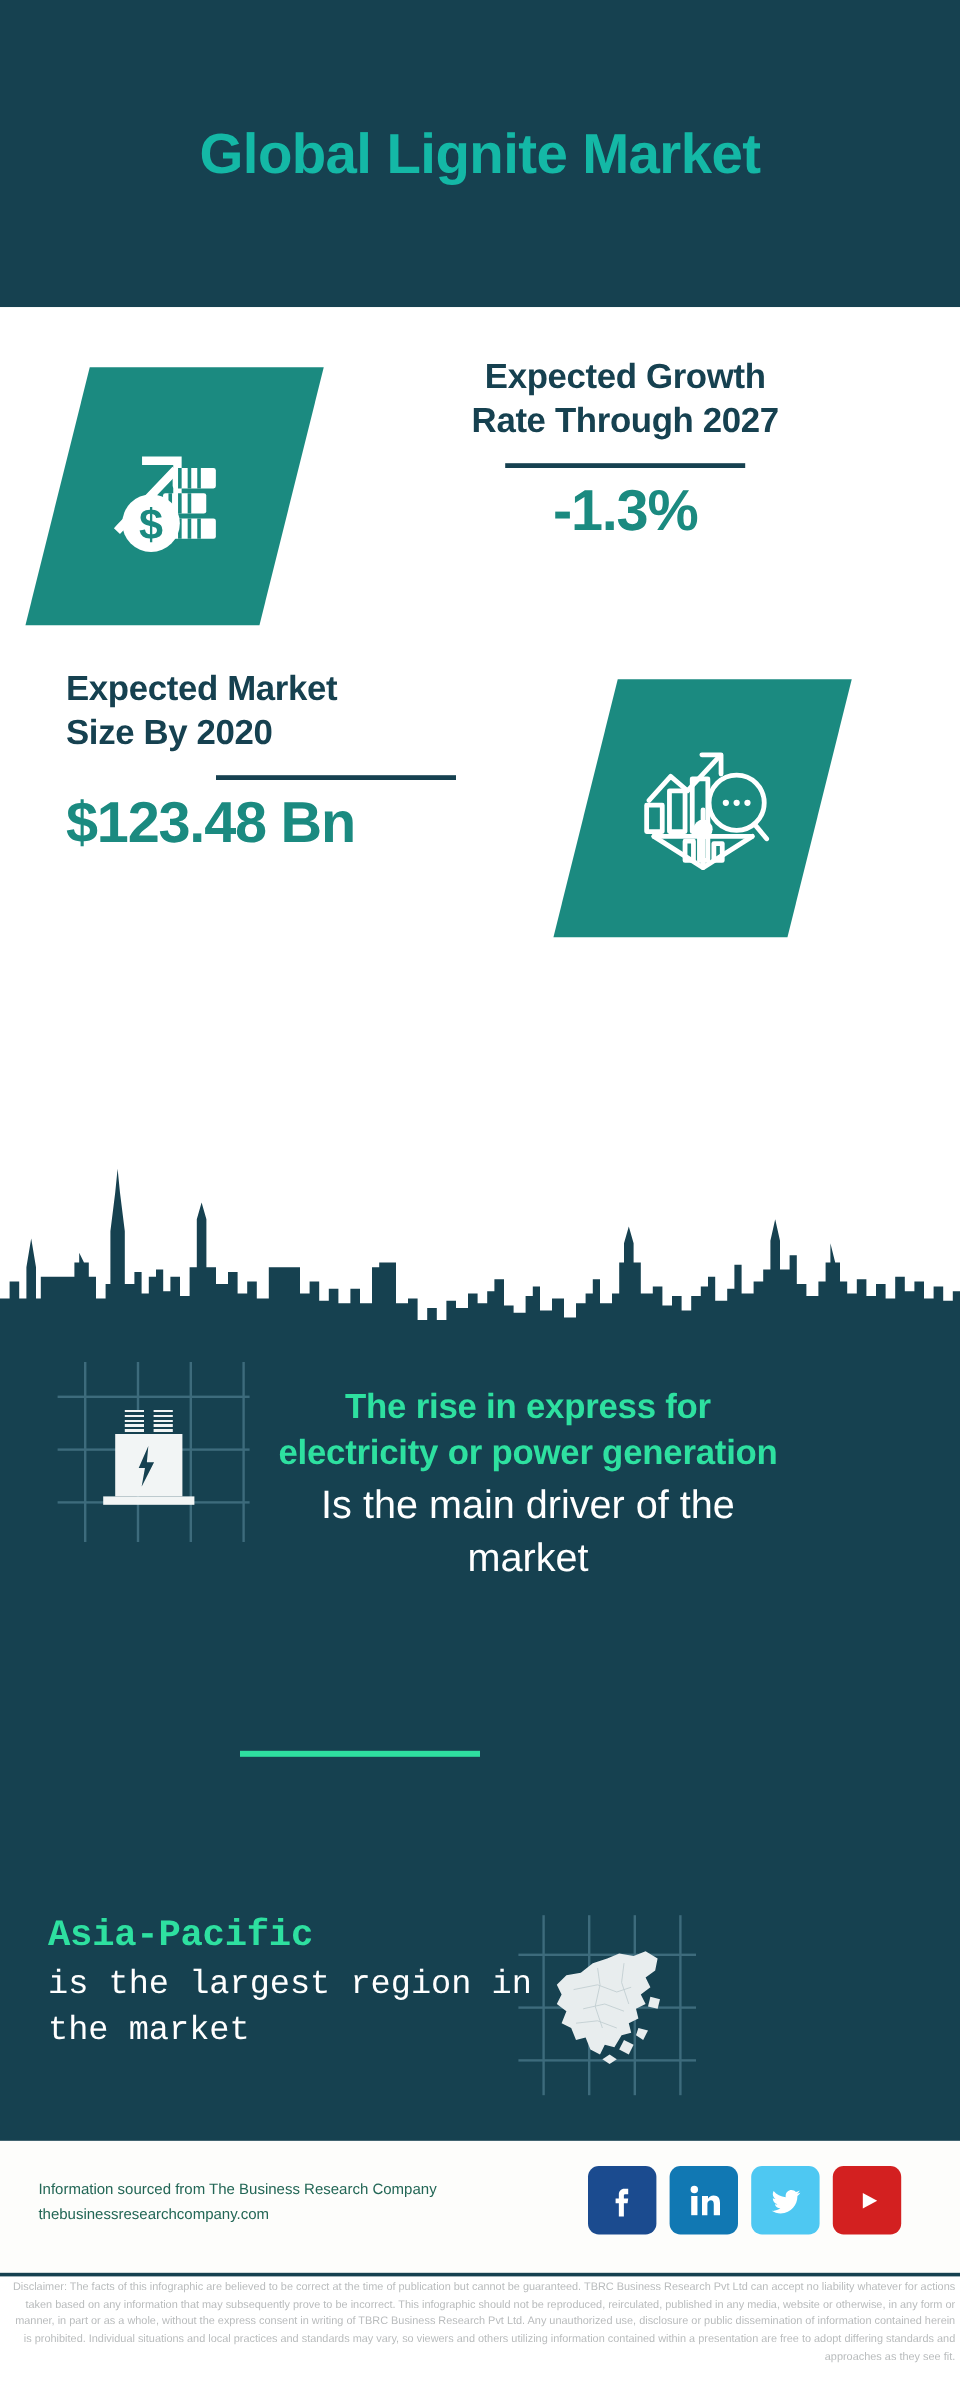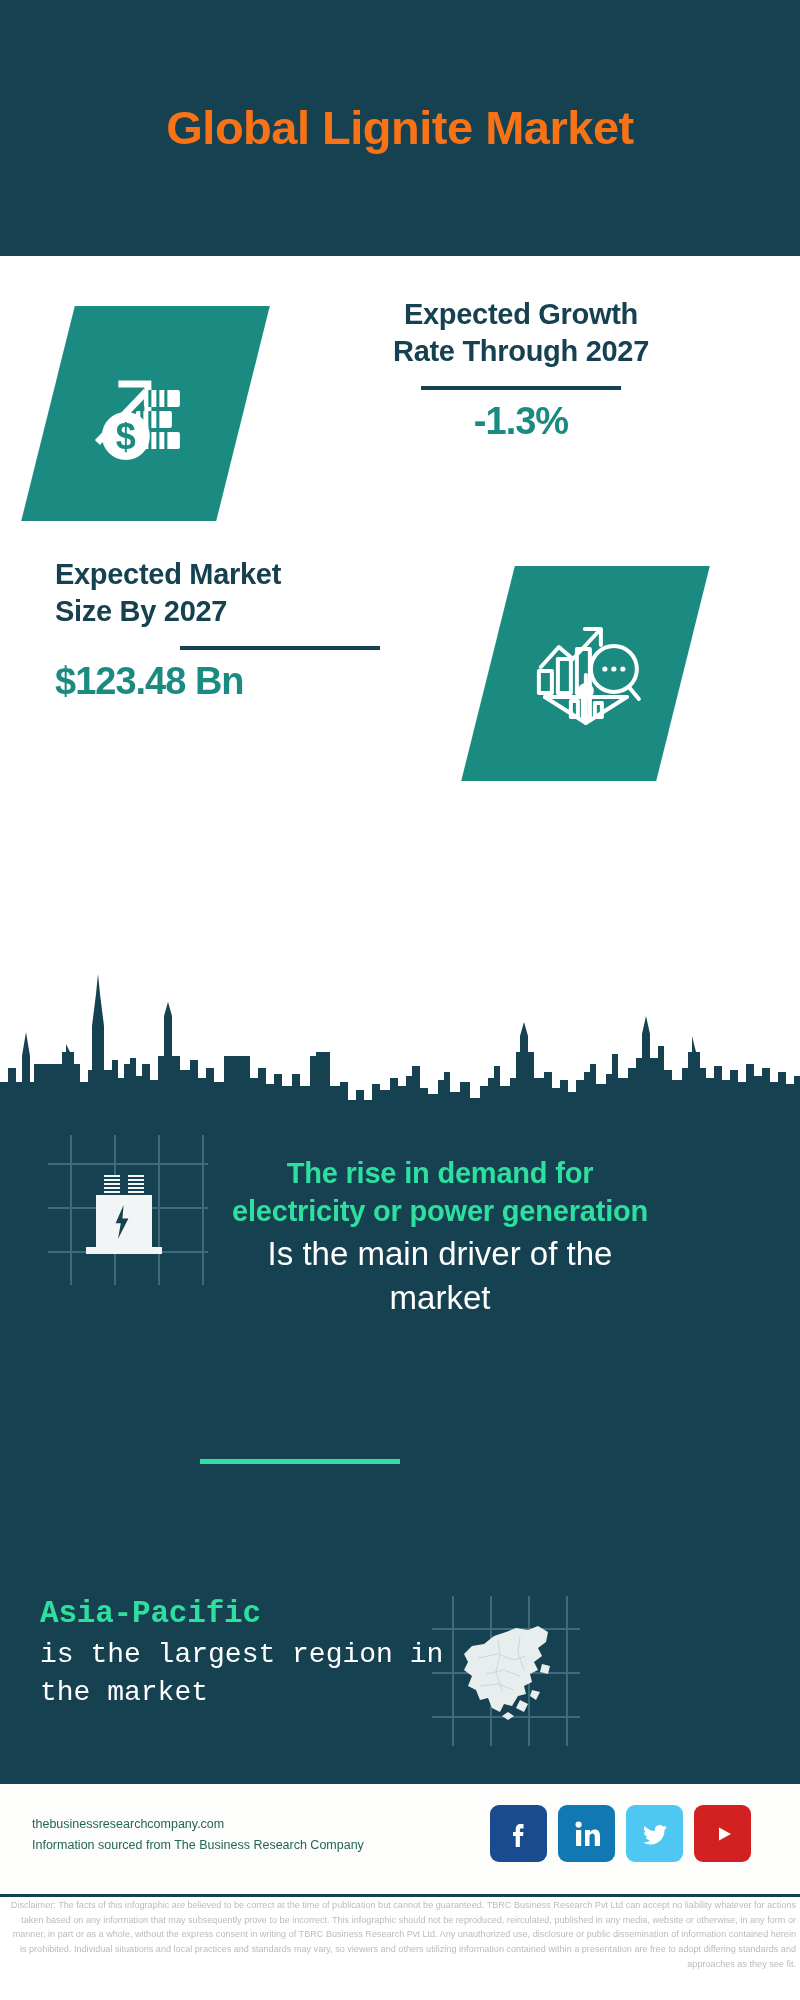--- a/index.html
+++ b/index.html
@@ -11,21 +11,21 @@
   }
   .page{width:800px;height:2000px;position:relative;background:#ffffff;overflow:hidden;}
 
   
   .header{
     position:absolute;left:0;top:0;width:800px;height:256px;
     background:#164150;
     display:flex;align-items:center;justify-content:center;
   }
   .header-title{
-    color:#f97316;font-size:47px;font-weight:bold;letter-spacing:-0.5px;
+    color:#14b8a6;font-size:47px;font-weight:bold;letter-spacing:-0.5px;
     text-align:center;line-height:1.1;
   }
 
   
   .white-zone{
     position:absolute;left:0;top:256px;width:800px;height:745px;background:#ffffff;
   }
 
   
   .stat1{position:absolute;left:0;top:40px;width:800px;height:250px;}
@@ -41,21 +41,21 @@
   .stat1-text{
     position:absolute;left:296px;top:0px;width:450px;text-align:center;
   }
   .stat-label{
     color:#164150;font-size:29px;font-weight:bold;line-height:1.28;letter-spacing:-0.3px;
   }
   .stat-rule{
     width:200px;height:4px;background:#164150;margin:16px auto 12px auto;
   }
   .stat-value{
-    color:#1b8a80;font-size:38px;font-weight:bold;letter-spacing:-1px;line-height:1.05;
+    color:#1b8a80;font-size:48px;font-weight:bold;letter-spacing:-1px;line-height:1.05;
   }
 
   
   .stat2{position:absolute;left:0;top:300px;width:800px;height:250px;}
   .stat2-text{
     position:absolute;left:55px;top:0px;width:450px;
   }
 
   
   .skyline-wrap{
@@ -184,21 +184,21 @@
         <div class="stat-label">Rate Through 2027</div>
         <div class="stat-rule"></div>
         <div class="stat-value">-1.3%</div>
       </div>
     </div>
 
     <div class="stat2">
 
       <div class="stat2-text">
         <div class="stat-label">Expected Market</div>
-        <div class="stat-label">Size By 2027</div>
+        <div class="stat-label">Size By 2020</div>
         <div class="stat-rule"></div>
         <div class="stat-value">$123.48 Bn</div>
       </div>
 
       <div class="para-badge badge2">
         <div class="para-inner">
           <svg width="122" height="122" viewBox="0 0 122 122" aria-hidden="true">
             <g fill="none" stroke="#ffffff" stroke-width="4" stroke-linecap="round" stroke-linejoin="round">
               <path d="M16 54 L34 34 L48 46 L74 18"></path>
               <path d="M60 16 L76 16 L76 32"></path>
@@ -267,21 +267,21 @@
 
   <div class="transformer">
     <div class="tr-coil l"></div>
     <div class="tr-coil r"></div>
     <div class="tr-body"></div>
     <div class="tr-bolt"></div>
     <div class="tr-base"></div>
   </div>
 
   <div class="driver-text">
-    <div class="driver-hl">The rise in demand for electricity or power generation</div>
+    <div class="driver-hl">The rise in express for electricity or power generation</div>
     <div class="driver-sub">Is the main driver of the market</div>
   </div>
 
   <div class="mint-rule"></div>
 
   <div class="region-text">
     <div class="region-hl">Asia-Pacific</div>
     <div class="region-sub">is the largest region in the market</div>
   </div>
 
@@ -310,22 +310,22 @@
         <path d="M32 54 L50 50 L66 56"></path>
         <path d="M26 66 L44 64 L60 70"></path>
         <path d="M44 20 L46 34 L42 52 L48 70"></path>
         <path d="M66 16 L64 32 L70 50"></path>
       </g>
     </svg>
   </div>
 
   <div class="footer">
     <div class="footer-src">
+      <div>Information sourced from The Business Research Company</div>
       <div>thebusinessresearchcompany.com</div>
-      <div>Information sourced from The Business Research Company</div>
     </div>
 
     <div class="socials">
       <div class="soc soc-fb">
         <svg width="34" height="34" viewBox="0 0 34 34" aria-hidden="true">
           <path fill="#ffffff" d="M21.5 11.5h-2.6c-.6 0-1 .5-1 1.1V15h3.6l-.5 4h-3.1v11h-4.2V19H11v-4h2.7v-3.2
             c0-2.7 1.8-4.8 4.5-4.8h3.3v4.5z"></path>
         </svg>
       </div>
       <div class="soc soc-li">

